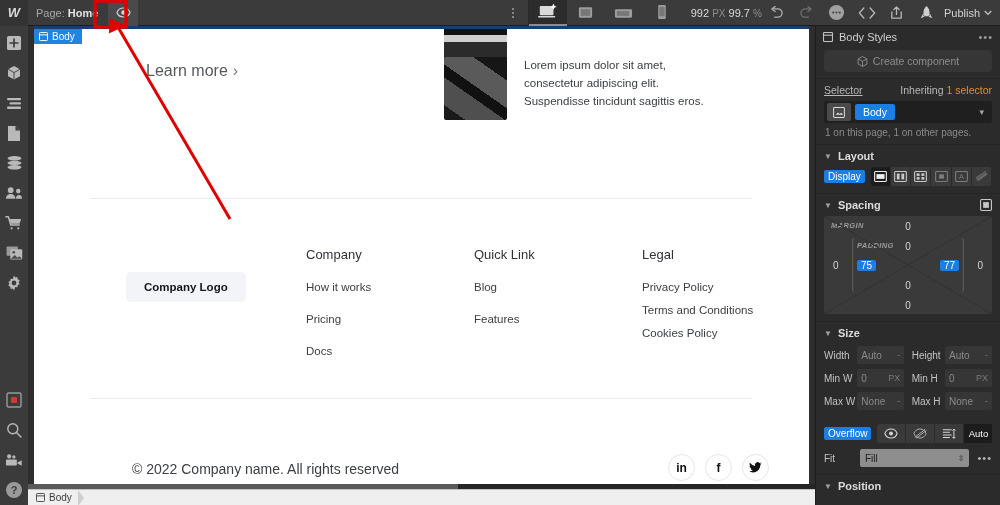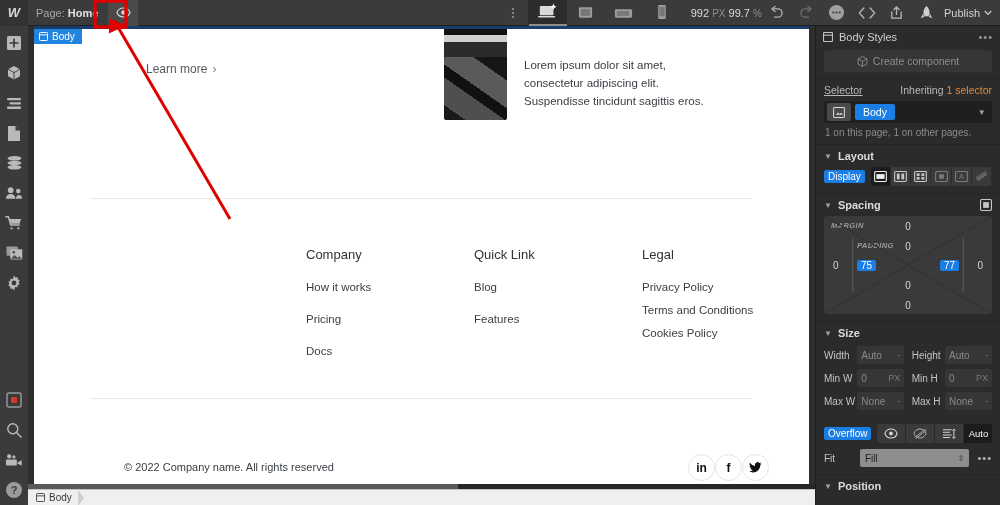--- a/index.html
+++ b/index.html
@@ -72,21 +72,21 @@
   #bodybadge {
     position: absolute; left: 0px; top: 0px;
     background: #2185e0; color: #fff; font-size: 10px;
     padding: 2px 7px 2px 5px; display: flex; align-items: center; gap: 4px;
     z-index: 6;
   }
 
   
   .learnmore {
     position: absolute; left: 112px; top: 33px;
-    color: #55595f; font-size: 12px;
+    color: #55595f; font-size: 16px;
   }
   .learnmore .chev { margin-left: 5px; color: #7b7f85; }
 
   .media-block { position: absolute; }
   .thumb {
     width: 63px; height: 63px;
     background:
       linear-gradient(35deg, #1a1a1a 0 14%, #4f4f4f 14% 40%, #111 40% 52%, #5a5a5a 52% 78%, #161616 78% 100%);
     border-radius: 2px;
   }
@@ -102,22 +102,22 @@
   .logo-pill {
     position: absolute; left: 92px; top: 243px;
     background: #f2f4f7; color: #15161a; border-radius: 5px;
     font-size: 11.5px; font-weight: bold; padding: 9px 18px;
   }
 
   .col { position: absolute; }
   .col h4 { font-size: 13px; font-weight: normal; color: #2e3238; margin-bottom: 19px; }
   .col a { display: block; font-size: 11.5px; color: #3c4045; text-decoration: none; margin-bottom: 20px; }
 
-  .copyright { position: absolute; left: 90px; top: 432px; font-size: 11px; color: #3c4045; }
-  .socials { position: absolute; right: 40px; top: 425px; display: flex; gap: 0; }
+  .copyright { position: absolute; left: 98px; top: 432px; font-size: 14px; color: #3c4045; }
+  .socials { position: absolute; right: 40px; top: 425px; display: flex; gap: 10px; }
   .soc {
     width: 27px; height: 27px; border-radius: 50%; border: 1px solid #e4e6e9;
     display: flex; align-items: center; justify-content: center; color: #111;
     font-size: 12px; font-weight: bold;
   }
 
   
   #annotation { position: absolute; left: 0; top: 0; width: 1000px; height: 505px; pointer-events: none; z-index: 60; }
 
   
@@ -482,20 +482,21 @@
         <div class="thumb t1"></div>
       </div>
 
       <div class="media-block" style="left:410px; top:28px; display:flex; gap:17px; align-items:flex-start;">
         <div class="thumb"></div>
         <div class="media-text">Lorem ipsum dolor sit amet, consectetur adipiscing elit. Suspendisse tincidunt sagittis eros.</div>
       </div>
 
       <div class="hrule" style="left:56px; top:169px; width:662px;"></div>
 
+      <div class="logo-pill">Company Logo</div>
 
       <div class="col" style="left:272px; top:218px;">
         <h4>Company</h4>
         <a href="#">How it works</a>
         <a href="#">Pricing</a>
         <a href="#">Docs</a>
       </div>
 
       <div class="col" style="left:440px; top:218px;">
         <h4>Quick Link</h4>

